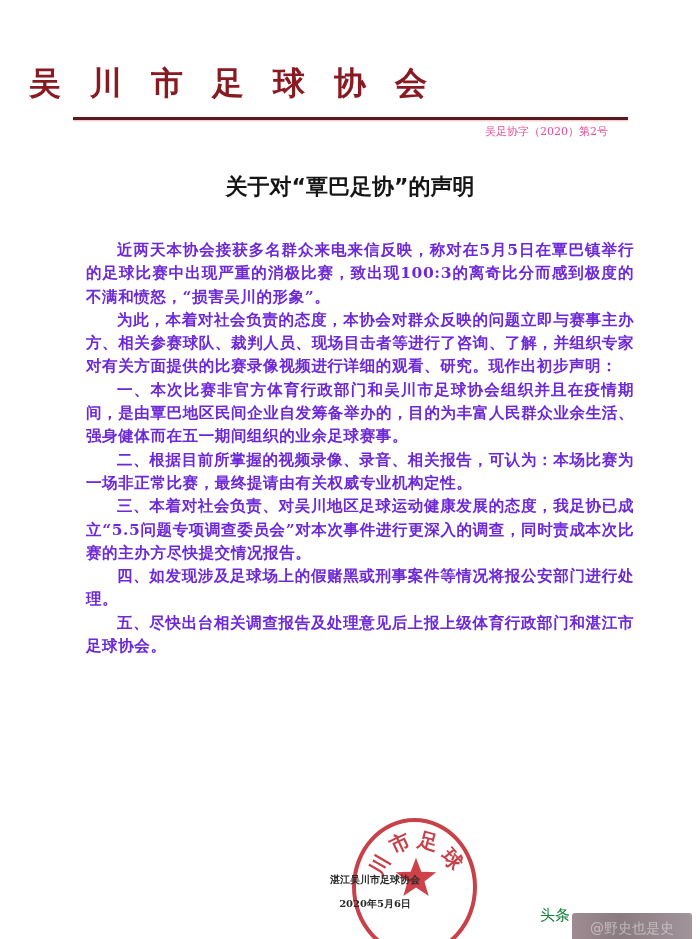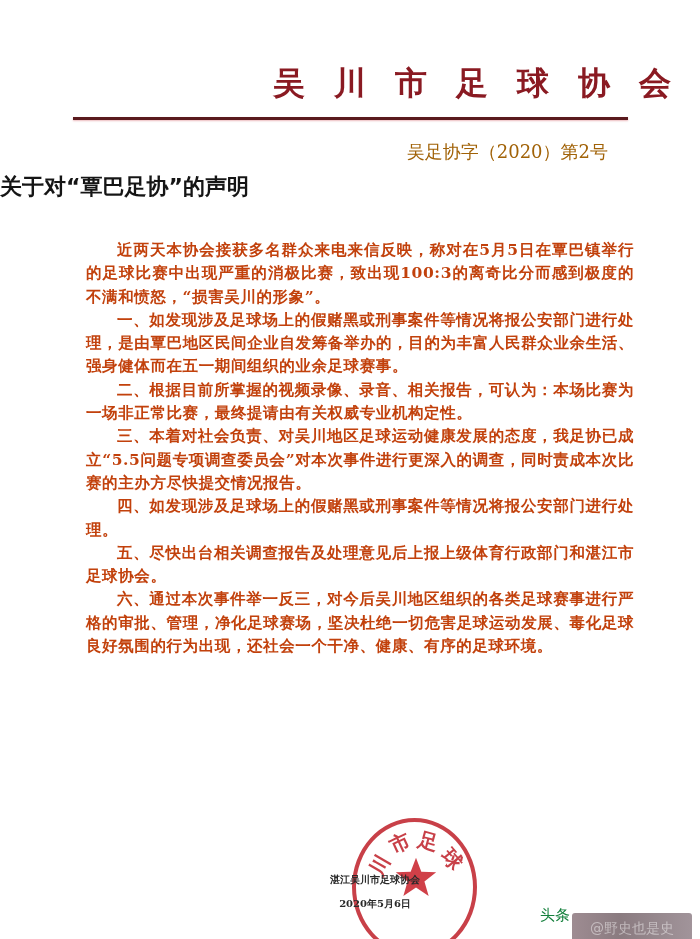--- a/index.html
+++ b/index.html
@@ -2,40 +2,40 @@
 <html><head>
 <meta charset="utf-8">
 <style>
   html, body { margin:0; padding:0; }
   body {
     width:700px; height:939px; overflow:hidden; background:#ffffff;
     font-family:"DejaVu Serif","Liberation Serif",serif; color:#1e1e1e;
     position:relative;
   }
   .org-header {
-    position:absolute; left:0; top:62px; width:700px; text-align:right;
+    position:absolute; left:0; top:62px; width:700px; text-align:left;
     font-size:32px; font-weight:bold; color:#8a1a22; letter-spacing:29px;
     text-indent:29px; font-family:"DejaVu Sans","Liberation Sans",sans-serif;
   }
   .header-rule {
     position:absolute; left:73px; top:117px; width:555px; height:3px;
     background:#5a1a1e; box-shadow:0 1px 2px rgba(200,60,70,0.35);
   }
   .doc-number {
-    position:absolute; right:92px; top:140px; font-size:18px; color:#a16207;
+    position:absolute; right:92px; top:124px; font-size:11px; color:#ec4899;
   }
   .doc-title {
-    position:absolute; left:0; top:172px; width:700px; 
+    position:absolute; left:0; top:172px; width:700px; text-align:center;
     font-size:22px; font-weight:bold; color:#151515;
     font-family:"DejaVu Sans","Liberation Sans",sans-serif;
   }
   .body {
     position:absolute; left:86px; top:238px; width:548px;
     font-size:15.5px; line-height:23.3px; letter-spacing:0.6px;
-    text-align:justify; color:#c2410c; font-weight:bold;
+    text-align:justify; color:#6d28d9; font-weight:bold;
     font-family:"DejaVu Serif","Liberation Serif",serif;
   }
   .body p { margin:0; text-indent:2em; }
   .signature {
     position:absolute; left:330px; top:868px; text-align:center;
     font-size:10px; font-weight:bold; color:#2a2a2a; line-height:24px;
   }
   .seal {
     position:absolute; left:352px; top:818px; width:125px; height:138px;
     border:4px solid rgba(190,30,40,0.85); border-radius:50%;
@@ -64,26 +64,26 @@
 </head>
 <body>
 
 <div class="org-header">吴川市足球协会</div>
 <div class="header-rule"></div>
 <div class="doc-number">吴足协字（2020）第2号</div>
 <div class="doc-title">关于对“覃巴足协”的声明</div>
 
 <div class="body">
   <p>近两天本协会接获多名群众来电来信反映，称对在5月5日在覃巴镇举行的足球比赛中出现严重的消极比赛，致出现100:3的离奇比分而感到极度的不满和愤怒，“损害吴川的形象”。</p>
-  <p>一、如发现涉及足球场上的假赌黑或刑事案件等情况将报公安部门进行处理，是由覃巴地区民间企业自发筹备举办的，目的为丰富人民群众业余生活、强身健体而在五一期间组织的业余足球赛事。</p>
+  <p>为此，本着对社会负责的态度，本协会对群众反映的问题立即与赛事主办方、相关参赛球队、裁判人员、现场目击者等进行了咨询、了解，并组织专家对有关方面提供的比赛录像视频进行详细的观看、研究。现作出初步声明：</p>
+  <p>一、本次比赛非官方体育行政部门和吴川市足球协会组织并且在疫情期间，是由覃巴地区民间企业自发筹备举办的，目的为丰富人民群众业余生活、强身健体而在五一期间组织的业余足球赛事。</p>
   <p>二、根据目前所掌握的视频录像、录音、相关报告，可认为：本场比赛为一场非正常比赛，最终提请由有关权威专业机构定性。</p>
   <p>三、本着对社会负责、对吴川地区足球运动健康发展的态度，我足协已成立“5.5问题专项调查委员会”对本次事件进行更深入的调查，同时责成本次比赛的主办方尽快提交情况报告。</p>
   <p>四、如发现涉及足球场上的假赌黑或刑事案件等情况将报公安部门进行处理。</p>
   <p>五、尽快出台相关调查报告及处理意见后上报上级体育行政部门和湛江市足球协会。</p>
-  <p>六、通过本次事件举一反三，对今后吴川地区组织的各类足球赛事进行严格的审批、管理，净化足球赛场，坚决杜绝一切危害足球运动发展、毒化足球良好氛围的行为出现，还社会一个干净、健康、有序的足球环境。</p>
 </div>
 
 <div class="seal">
   <span class="seal-text" style="left:14px;top:30px;transform:rotate(-60deg);">川</span>
   <span class="seal-text" style="left:34px;top:8px;transform:rotate(-25deg);">市</span>
   <span class="seal-text" style="left:62px;top:6px;transform:rotate(15deg);">足</span>
   <span class="seal-text" style="left:86px;top:24px;transform:rotate(50deg);">球</span>
   <svg class="seal-star" viewBox="0 0 24 24">
     <polygon points="12,1 14.9,8.6 23,8.9 16.6,13.9 18.9,21.8 12,17.2 5.1,21.8 7.4,13.9 1,8.9 9.1,8.6" fill="rgba(200,30,40,0.85)"></polygon>
   </svg>

